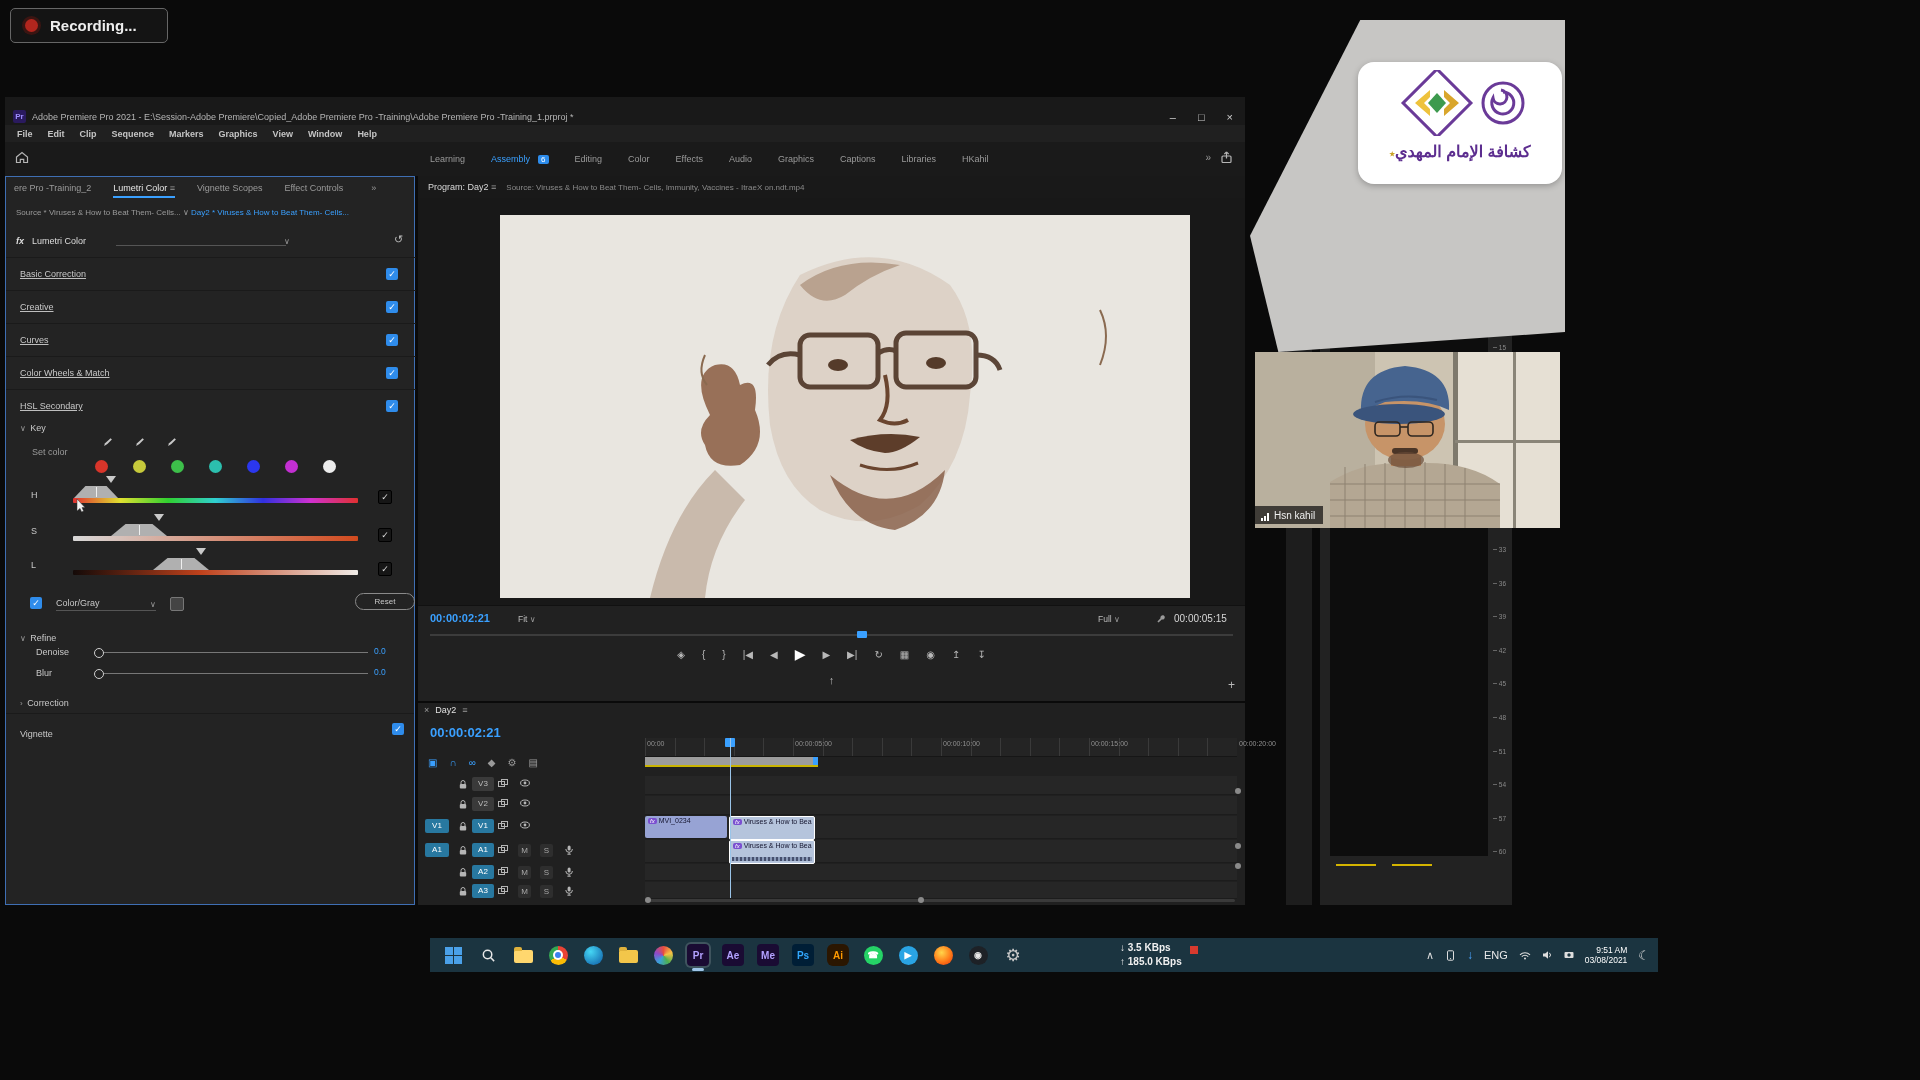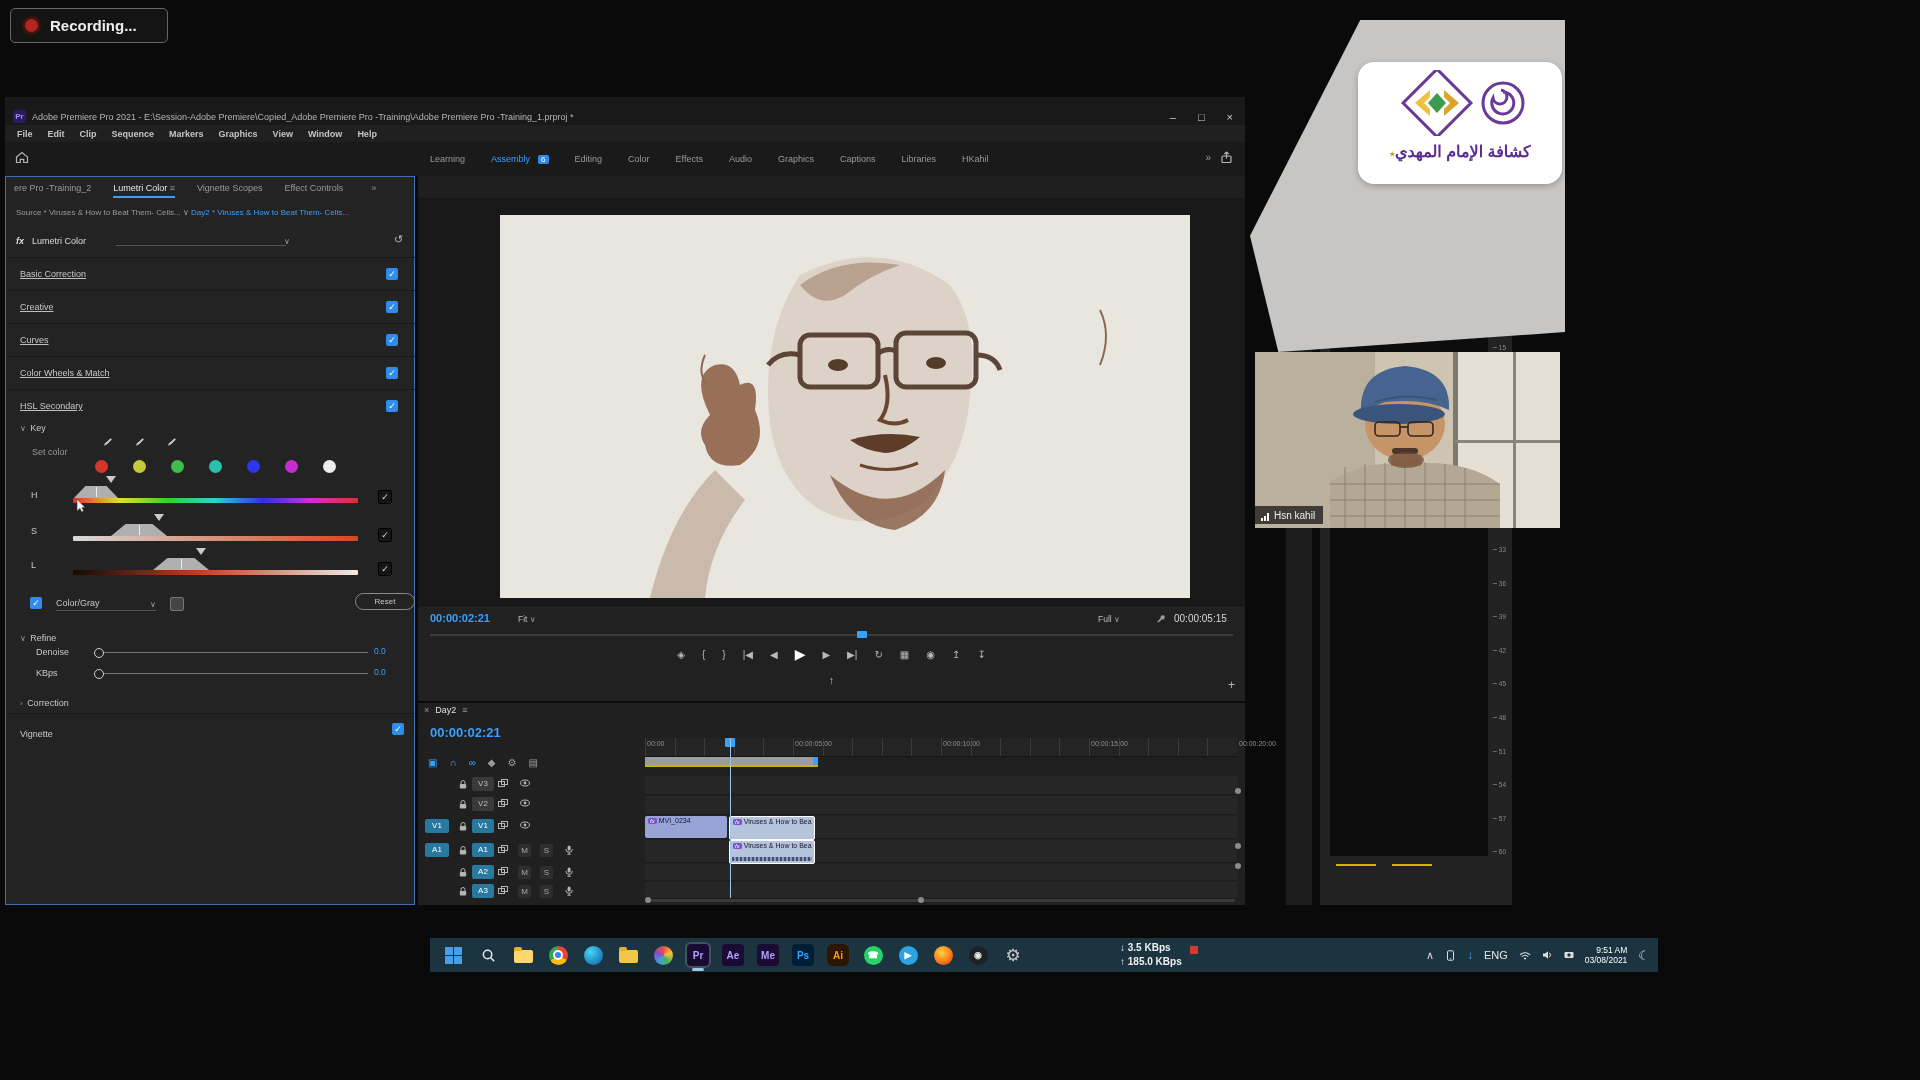--- a/index.html
+++ b/index.html
@@ -372,40 +372,44 @@
     </div>
 
     <div class="a" style="left:14px;top:450px">
       <span class="chev">∨</span>
       <span class="seclabel">Refine</span>
     </div>
     <span class="slab dim" style="left:30px;top:470px">Denoise</span>
     <span class="sline" style="left:90px;top:475px;width:272px"></span>
     <span class="knob" style="left:88px;top:471px"></span>
     <span class="bluval" style="left:368px;top:469px">0.0</span>
-    <span class="slab dim" style="left:30px;top:491px">KBps</span>
+    <span class="slab dim" style="left:30px;top:491px">Blur</span>
     <span class="sline" style="left:90px;top:496px;width:272px"></span>
     <span class="knob" style="left:88px;top:492px"></span>
     <span class="bluval" style="left:368px;top:490px">0.0</span>
     <div class="a" style="left:14px;top:515px">
       <span class="chev">›</span>
       <span class="seclabel">Correction</span>
     </div>
     <div class="a" style="left:0;top:536px;width:408px;border-top:1px solid #1a1a1a"></div>
     <div class="a" style="left:14px;top:546px;width:394px">
       <span class="seclabel">Vignette</span>
       <span class="cb" style="right:10px">✓</span>
     </div>
 
     <svg class="a" width="10" height="13" viewBox="0 0 10 13" style="left:70px;top:322px;z-index:9">
         <use href="#i-cursor"></use>
       </svg>
   </div>
 
   <div id="program" class="a">
+    <div id="prog-head">
+      <span class="t"><span>Program: Day2</span> <span class="dim">≡</span></span>
+      <span class="s">Source: Viruses &amp; How to Beat Them- Cells, Immunity, Vaccines - ItraeX on.ndt.mp4</span>
+    </div>
     <div id="viewer">
       <div id="frame">
         <svg width="690" height="383" viewBox="0 0 690 383">
           <rect width="690" height="383" fill="#e9e6e0"></rect>
           <path d="M300 60 Q380 20 450 70 Q480 110 470 180 Q465 250 420 290 Q370 320 320 295 Q280 270 270 210 Q260 120 300 60Z" fill="#d7c9bc" opacity="0.7"></path>
           <path d="M300 70 Q340 40 400 50 Q370 60 345 80 Q320 95 300 70Z" fill="#9a7a60" opacity="0.55"></path>
           <g fill="none" stroke="#4d3526" stroke-width="5" opacity="0.9">
             <rect x="300" y="120" width="78" height="52" rx="10"></rect>
             <rect x="396" y="118" width="80" height="54" rx="10"></rect>
             <path d="M378 138 Q388 132 396 136"></path>

